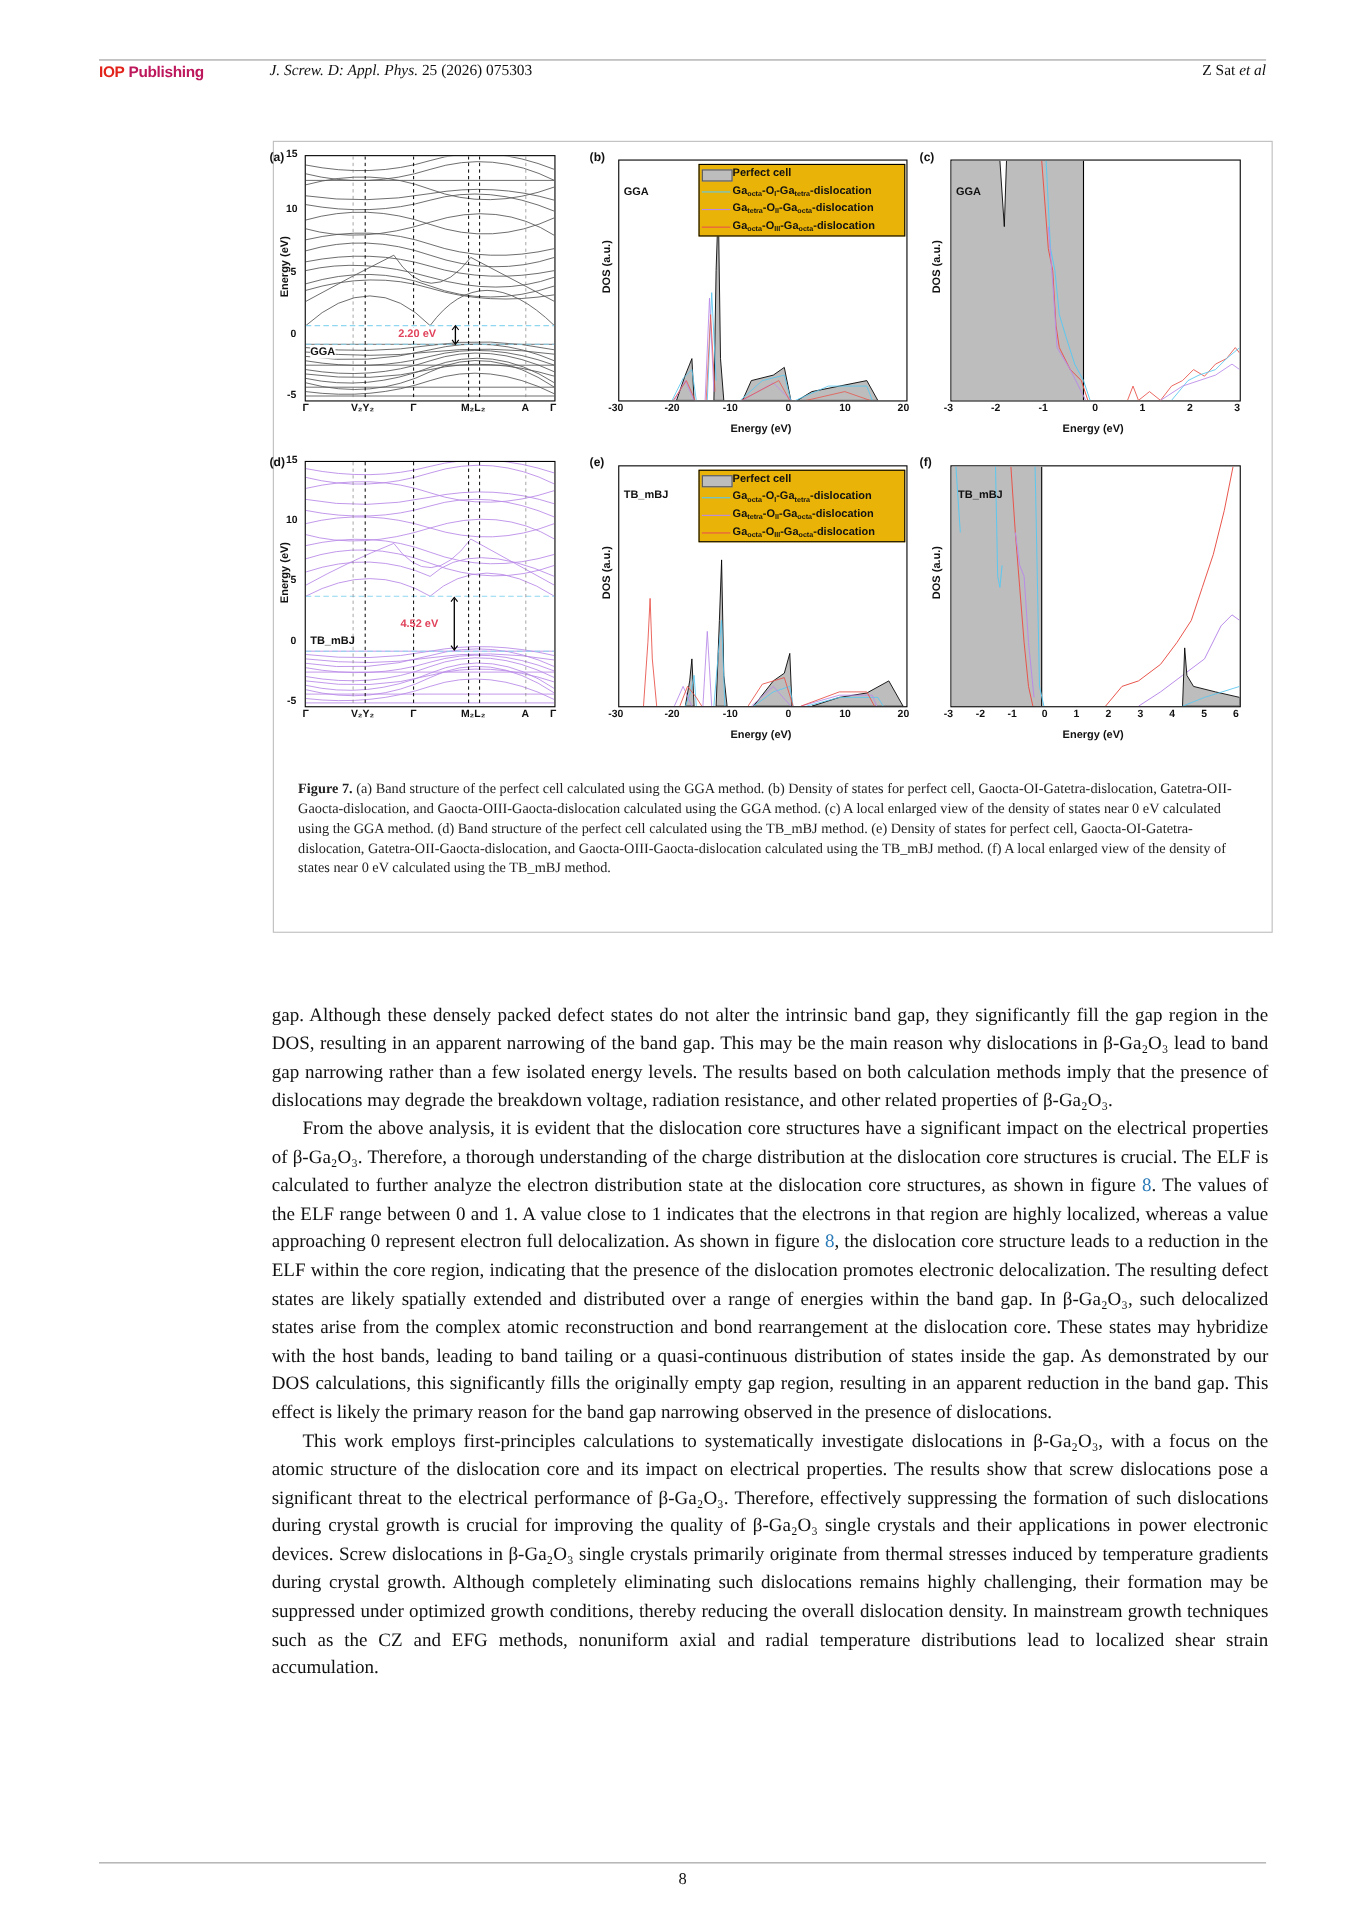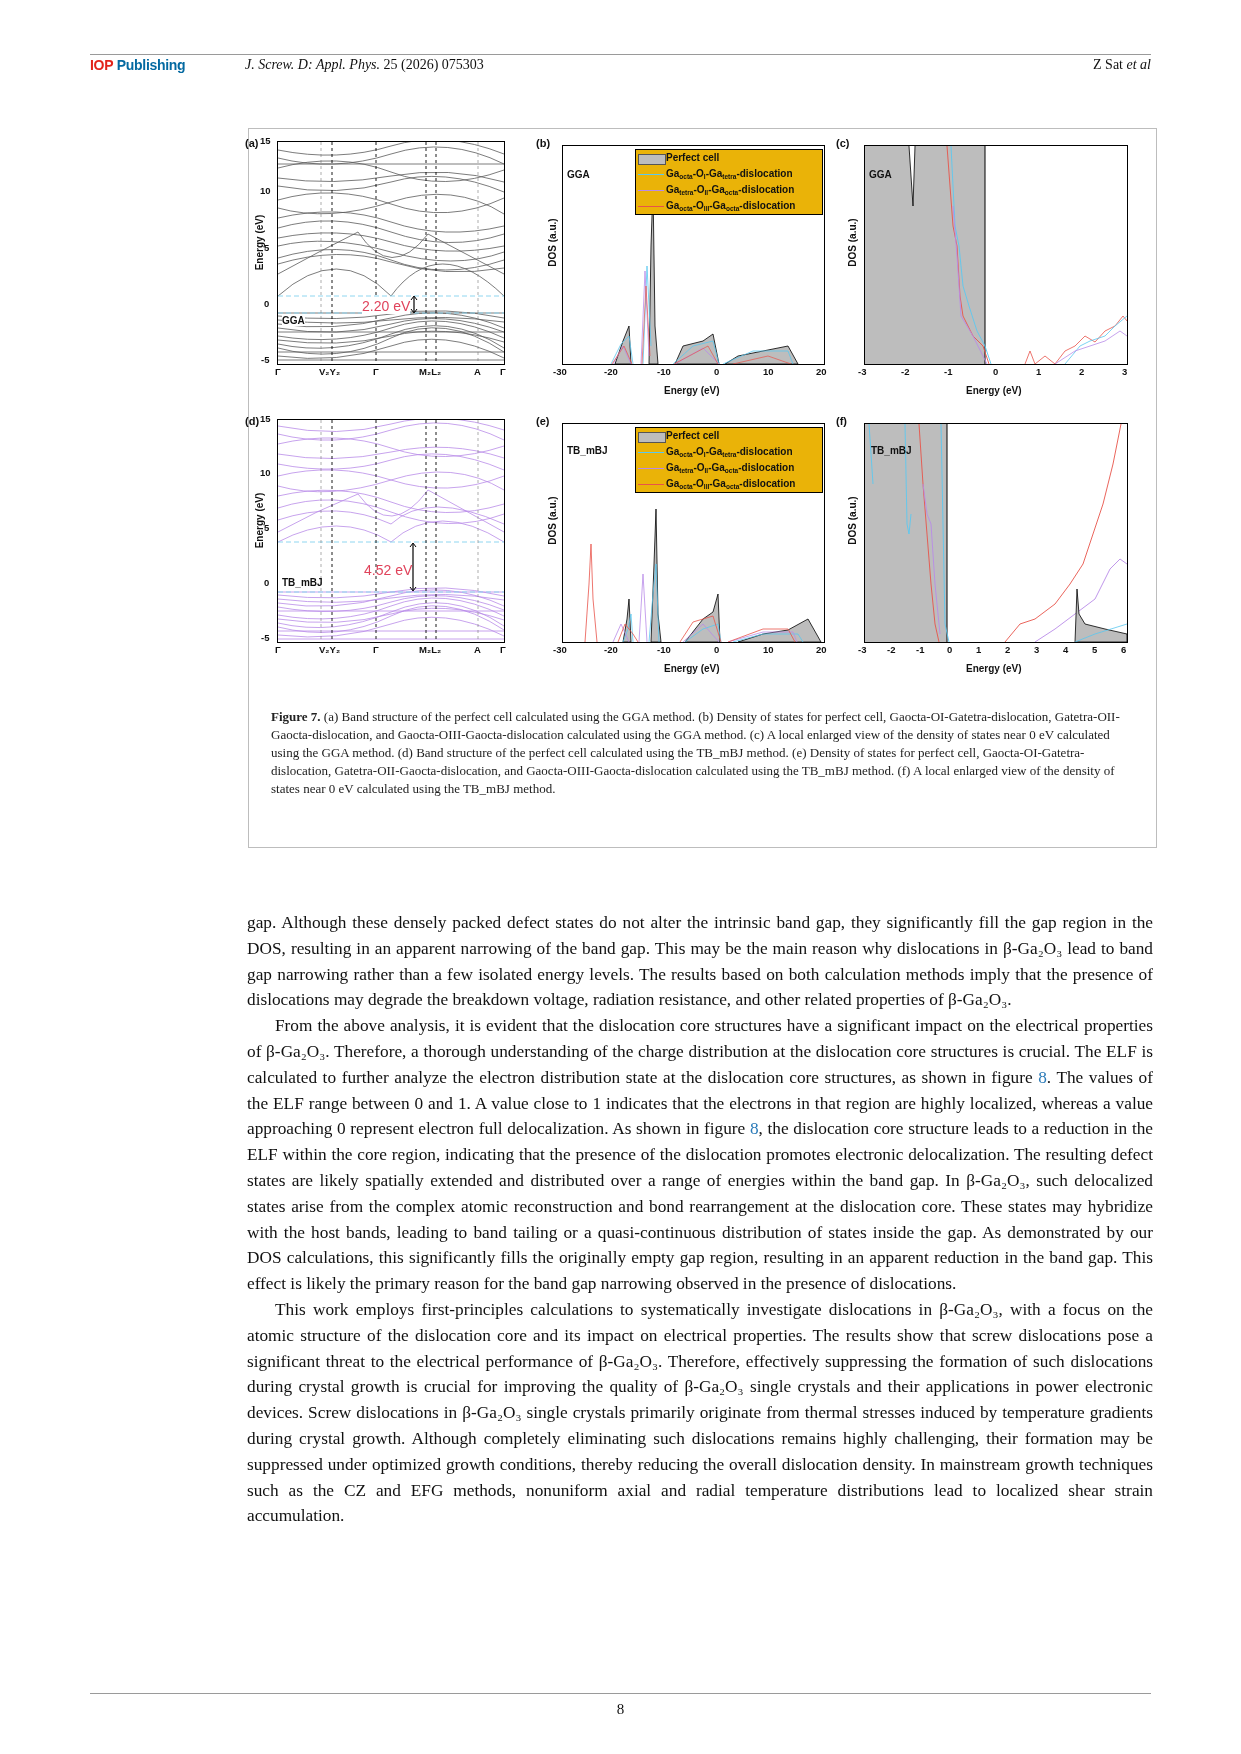--- a/index.html
+++ b/index.html
@@ -1,35 +1,35 @@
 <!DOCTYPE html>
 <html><head>
 <meta charset="utf-8">
 <style>
   html, body { margin:0; padding:0; background:#fff; }
   body { width:1241px; height:1754px; position:relative; overflow:hidden; font-family:"Liberation Serif", serif; color:#111; }
   .hdr-rule { position:absolute; left:90px; top:54px; width:1061px; height:1px; background:#9a9a9a; }
   .hdr { position:absolute; top:57px; left:90px; width:1061px; height:20px; font-size:14px; }
   .logo { position:absolute; left:0; top:0; font-family:"Liberation Sans", sans-serif; font-weight:bold; font-size:14px; letter-spacing:-0.3px; }
   .logo .iop { color:#e2231a; font-weight:900; }
-  .logo .pub { color:#0369a1; }
+  .logo .pub { color:#be185d; }
   .journal { position:absolute; left:155px; top:0; font-style:italic; }
   .journal .vol { font-style:normal; }
   .authors { position:absolute; right:0; top:0; }
   .authors i { font-style:italic; }
 
   .figbox { position:absolute; left:248px; top:128px; width:907px; height:718px; border:1px solid #bdbdbd; }
   .panel { position:absolute; }
   .plot { position:absolute; border:1px solid #000; background:#fff; overflow:hidden; }
   .plabel { position:absolute; font-family:"Liberation Sans", sans-serif; font-weight:bold; font-size:11px; }
   .tick { position:absolute; font-family:"Liberation Sans", sans-serif; font-weight:bold; font-size:9.5px; }
   .axlab { position:absolute; font-family:"Liberation Sans", sans-serif; font-weight:bold; font-size:10px; white-space:nowrap; }
   .vlab { transform:rotate(-90deg); transform-origin:center center; }
   .method { position:absolute; font-family:"Liberation Sans", sans-serif; font-weight:bold; font-size:10px;margin-top:17px; }
-  .gap { position:absolute; font-family:"Liberation Sans", sans-serif; font-weight:normal; font-size:14px; color:#e0435b; }
+  .gap { position:absolute; font-family:"Liberation Sans", sans-serif; font-weight:bold; font-size:10px; color:#e0435b; }
   .legend { position:absolute; border:1px solid #000; background:#eab308; font-family:"Liberation Sans", sans-serif; font-weight:bold; font-size:10px; }
   .legrow { position:relative; height:16px; line-height:16px; padding-left:30px; white-space:nowrap; }
   .legsw { position:absolute; left:2px; top:4px; width:26px; height:9px; }
   .legln { position:absolute; left:2px; top:8px; width:26px; height:1px; }
   sub.s { font-size:6.5px; vertical-align:-2px; }
 
   .caption { position:absolute; left:271px; top:708px; width:860px; font-size:13px; line-height:18px; color:#222; }
   .caption b { font-weight:bold; }
   .body { position:absolute; left:247px; top:910px; width:906px; font-size:17.3px; line-height:25.8px; text-align:justify; color:#111; }
   .body p { margin:0; }

